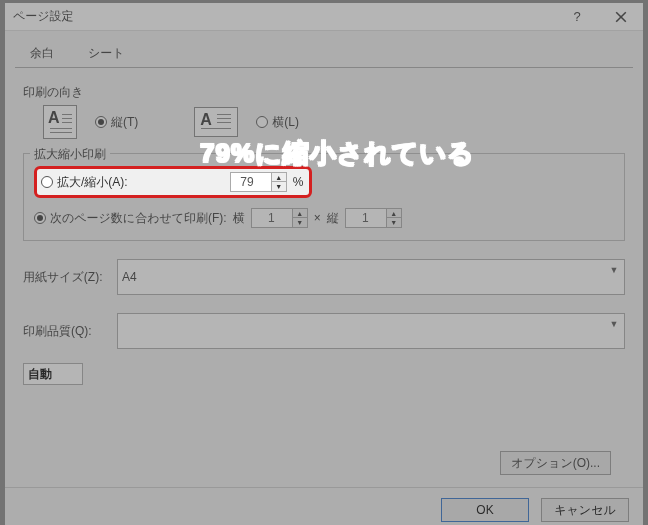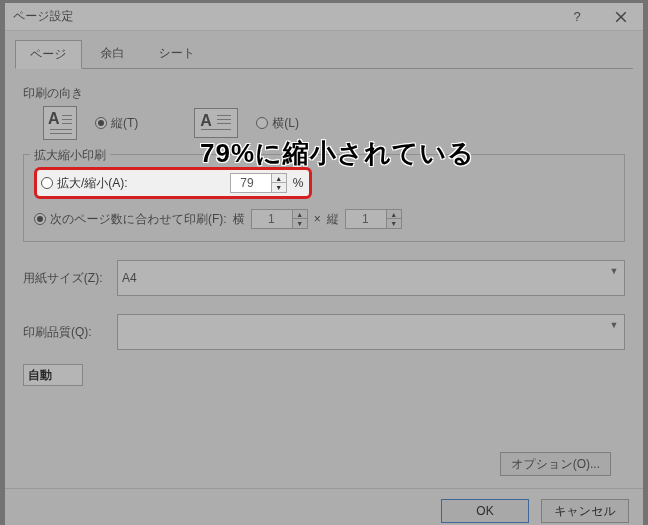--- a/index.html
+++ b/index.html
@@ -41,40 +41,39 @@
   .fit-row { display:flex; align-items:center; gap:6px; font-size:12px; }
   .form-row { display:flex; align-items:center; gap:8px; margin:18px 0 0 0; }
   .form-row label { width:86px; font-size:12px; }
   .select { flex:1; height:36px; border:1px solid #aaa; background:#fff; display:flex; align-items:center; padding:12px 4px; font-size:12px; position:relative; }
   .select .chev { position:absolute; right:2px; top:2px; width:16px; height:16px; display:flex; align-items:center; justify-content:center; font-size:9px; color:#555;}
   .txt { width:60px; height:22px; border:1px solid #aaa; background:#fff; font-size:12px; padding:2px 4px;font-weight:bold; }
   .btn-row { display:flex; justify-content:flex-end; padding:6px 14px 0 0; margin-top:60px; }
   .pushbtn { min-width:88px; height:24px; border:1px solid #999; background:#e8e8e8; font-size:12px; display:flex; align-items:center; justify-content:center; padding:0 10px; }
   .footer { border-top:1px solid #ccc; padding:10px 14px; display:flex; justify-content:flex-end; gap:12px; background:#f0f0f0;}
   .footer .pushbtn.ok { border:1px solid #2a6fc9; }
-  .annotation { position:absolute; z-index:70; font-size:26px; font-weight:bold; color:#000000; text-shadow: -1px -1px 0 #fff,1px -1px 0 #fff,-1px 1px 0 #fff,1px 1px 0 #fff, 0 0 2px #fff; font-family:"Meiryo","MS PGothic",sans-serif; letter-spacing:1px;}
+  .annotation { position:absolute; z-index:70; font-size:26px; font-weight:bold; color:#ffffff; text-shadow: -1px -1px 0 #fff,1px -1px 0 #fff,-1px 1px 0 #fff,1px 1px 0 #fff, 0 0 2px #fff; font-family:"Meiryo","MS PGothic",sans-serif; letter-spacing:1px;}
 </style>
 </head>
 <body>
 
 <div class="dialog">
   <div class="titlebar">
     <span>ページ設定</span>
     <span class="spacer"></span>
     <span class="btn">?</span>
     <span class="btn">
       <svg viewBox="0 0 10 10">
           <line x1="1" y1="1" x2="9" y2="9" stroke="#333" stroke-width="1.3"></line>
           <line x1="9" y1="1" x2="1" y2="9" stroke="#333" stroke-width="1.3"></line>
         </svg>
     </span>
   </div>
 
   <div class="tabs">
-    <div class="tab active"><span>ページ</span></div>
     <div class="tab"><span>余白</span></div>
     <div class="tab"><span>シート</span></div>
   </div>
   <div class="tabline"></div>
 
   <div class="body">
     <div class="group-label">印刷の向き</div>
     <div class="orient-row">
       <span class="orient-icon">
         <span class="a">A</span>

